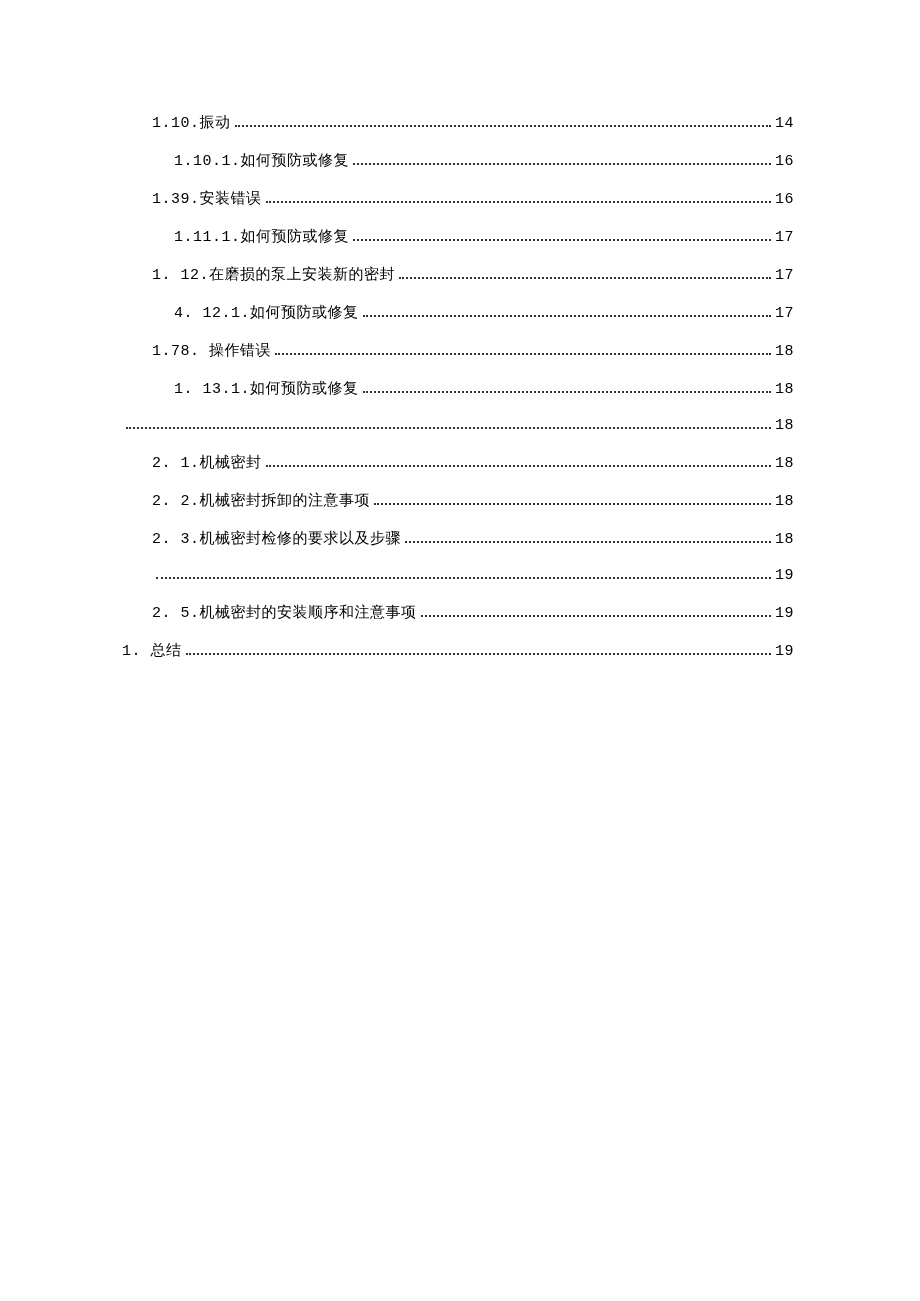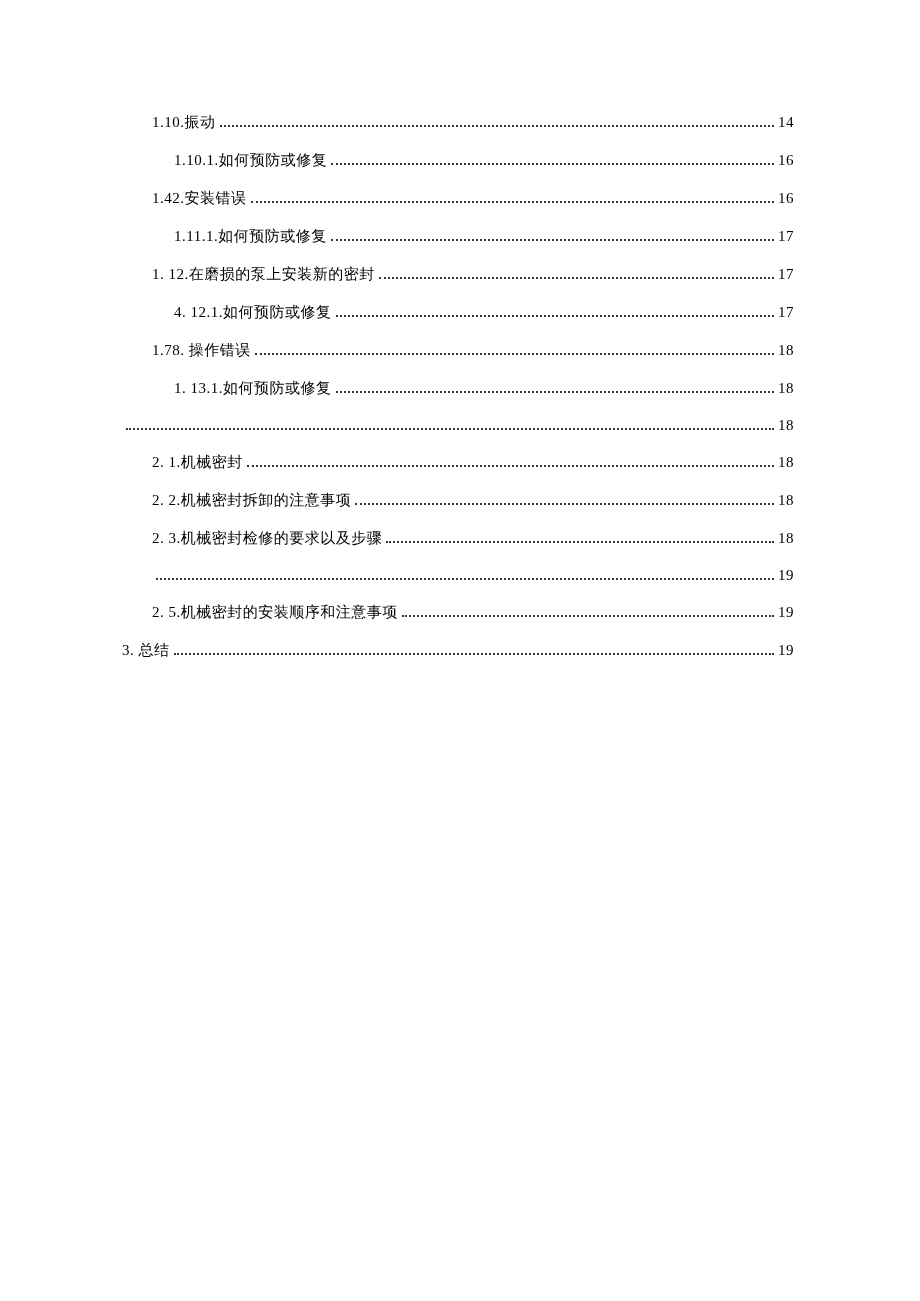--- a/index.html
+++ b/index.html
@@ -22,20 +22,21 @@
   .toc {
     margin-left: 122px;
     margin-right: 126px;
   }
   .toc-row {
     display: flex;
     align-items: baseline;
     white-space: nowrap;
     margin-bottom: 19px;
     letter-spacing: 0.5px;
+    font-family: Liberation Mono, monospace;
   }
   .toc-label {
     flex: 0 0 auto;
   }
   .toc-dots {
     flex: 1 1 auto;
     overflow: hidden;
     border-bottom: 2px dotted #333;
     margin: 0 4px 3px 4px;
     height: 0;
@@ -58,21 +59,21 @@
       <span class="toc-page">14</span>
     </div>
 
     <div class="toc-row lvl3">
       <span class="toc-label">1.10.1.如何预防或修复</span>
       <span class="toc-dots"></span>
       <span class="toc-page">16</span>
     </div>
 
     <div class="toc-row lvl2">
-      <span class="toc-label">1.42.安装错误</span>
+      <span class="toc-label">1.39.安装错误</span>
       <span class="toc-dots"></span>
       <span class="toc-page">16</span>
     </div>
 
     <div class="toc-row lvl3">
       <span class="toc-label">1.11.1.如何预防或修复</span>
       <span class="toc-dots"></span>
       <span class="toc-page">17</span>
     </div>
 
@@ -128,19 +129,19 @@
       <span class="toc-page">19</span>
     </div>
 
     <div class="toc-row lvl2">
       <span class="toc-label">2. 5.机械密封的安装顺序和注意事项</span>
       <span class="toc-dots"></span>
       <span class="toc-page">19</span>
     </div>
 
     <div class="toc-row">
-      <span class="toc-label">3. 总结</span>
+      <span class="toc-label">1. 总结</span>
       <span class="toc-dots"></span>
       <span class="toc-page">19</span>
     </div>
 
   </div>
 </div>
 
 </body></html>

